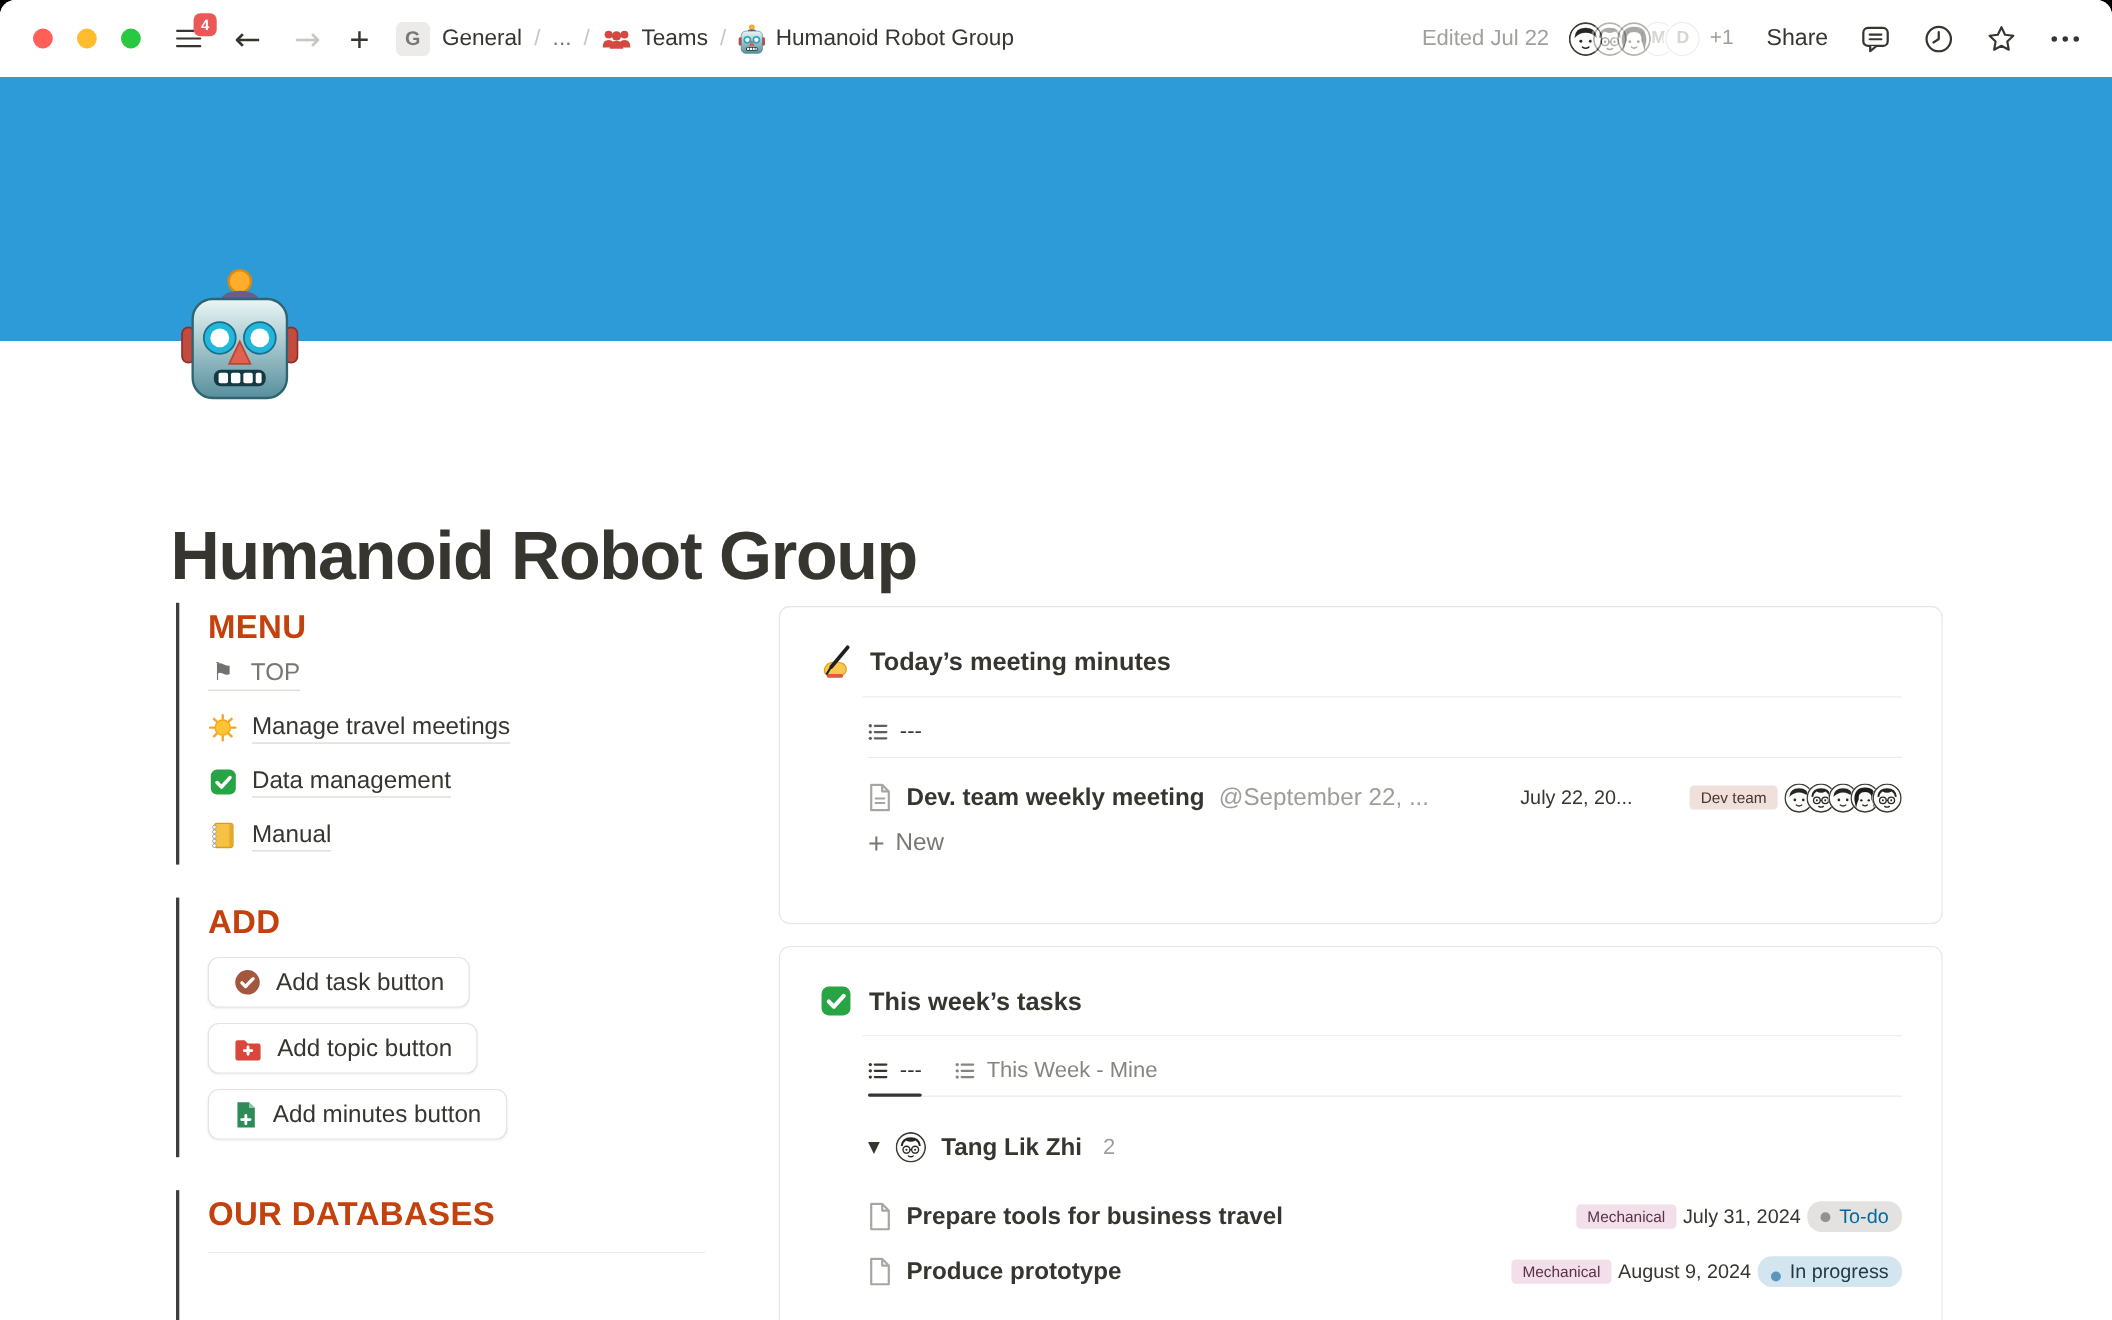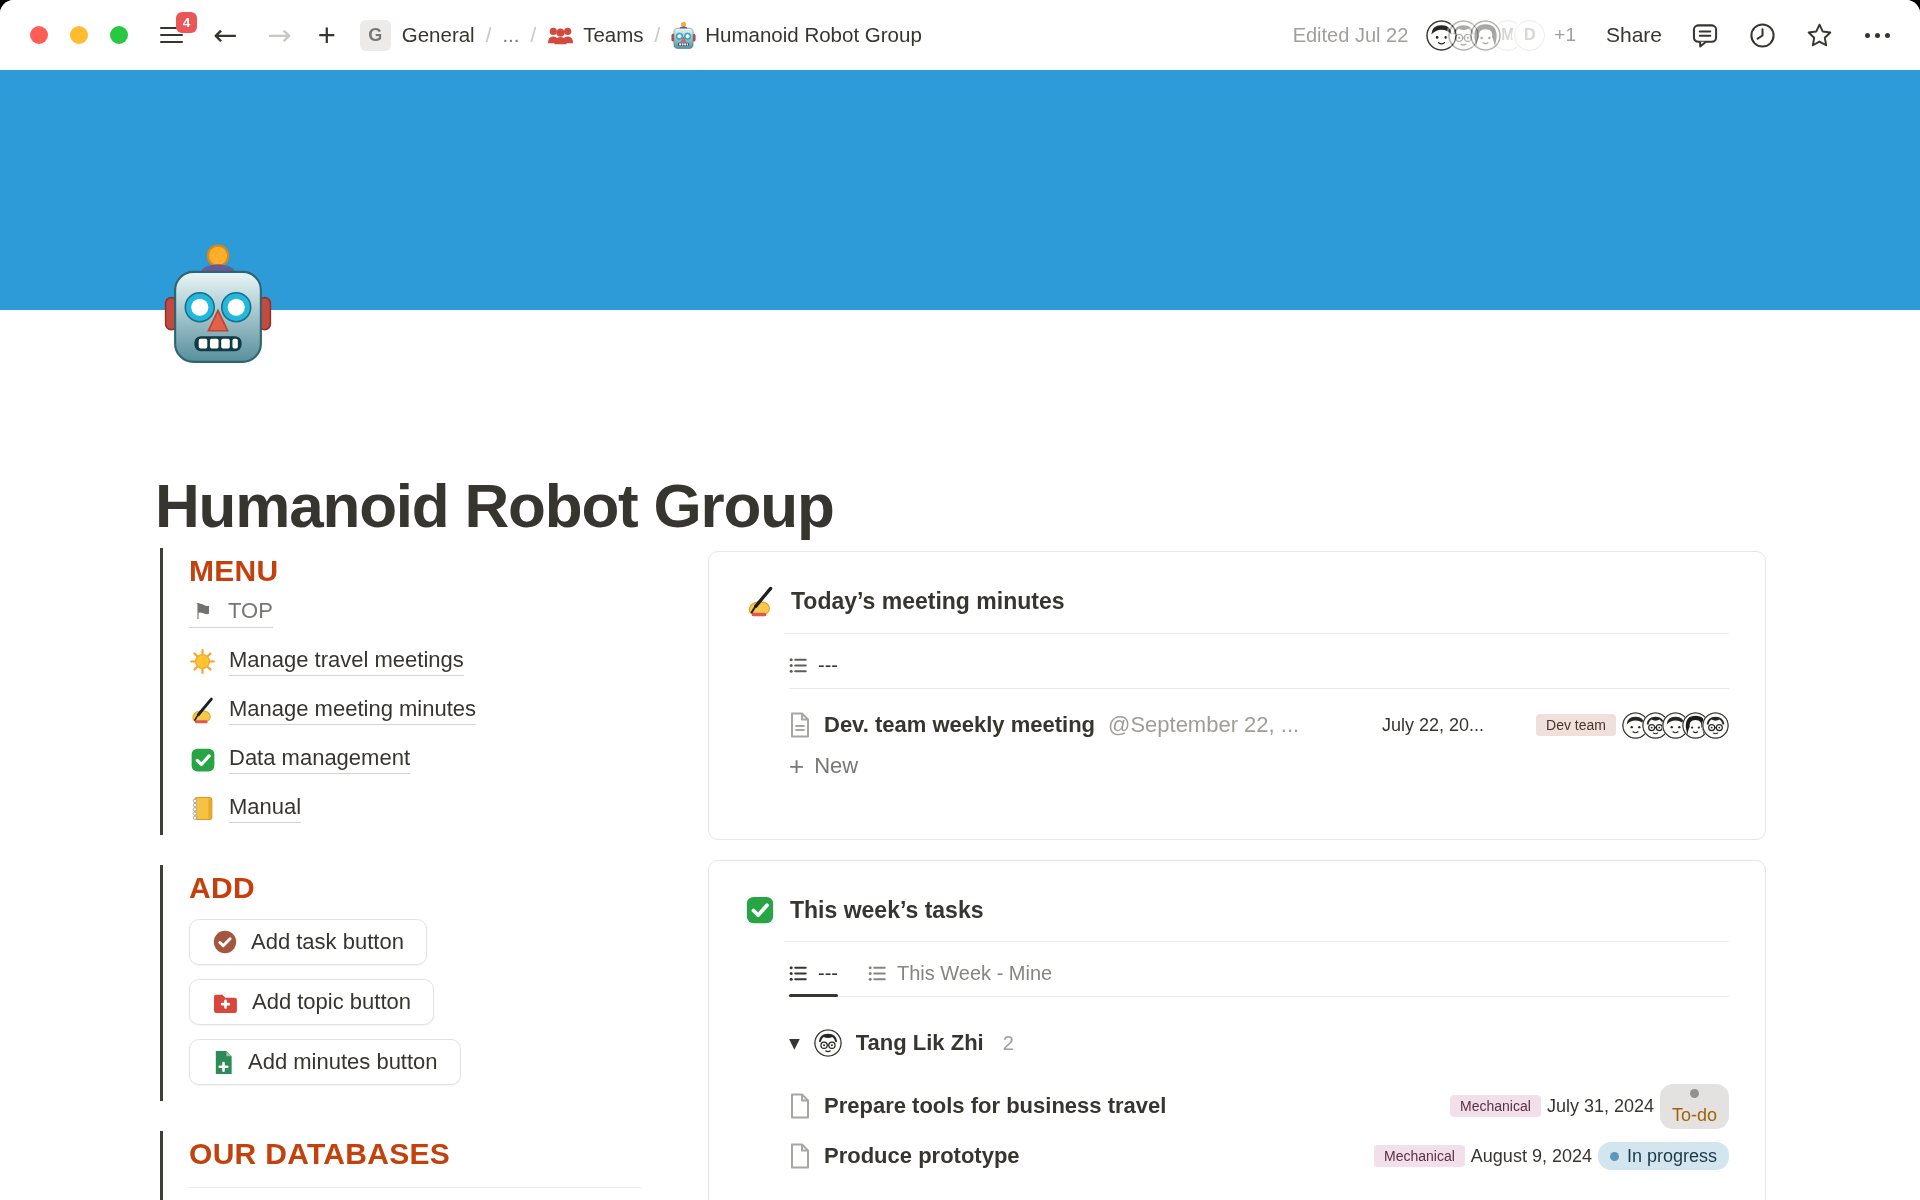--- a/index.html
+++ b/index.html
@@ -64,22 +64,22 @@
   .db-row{display:flex;align-items:center;gap:13px;height:44px;font-size:22px;cursor:pointer;}
   #card-tasks .db-row{height:50px;}
   .row-title{font-weight:600;white-space:nowrap;}
   .mention{color:#A09D99;white-space:nowrap;}
   .row-right{margin-left:auto;display:flex;align-items:center;gap:6px;}
   .date{font-size:18px;color:#37352F;white-space:nowrap;}
   .tag{font-size:14px;line-height:1;padding:4px 10px;border-radius:4px;white-space:nowrap;margin-left:46px;}
   .tag-brown{background:#EFE0DB;color:#49342B;}
   .tag-pink{background:#F2DFEA;color:#5A3049;}
   .status{display:flex;align-items:center;gap:8px;font-size:18px;line-height:1;padding:5px 12px;border-radius:13px;white-space:nowrap;}
-  .st-todo{background:#E3E2E0;color:#a16207;flex-direction:column;}
-  .st-prog{background:#D3E5EF;color:#1D3847;}
+  .st-todo{background:#E3E2E0;color:#0369a1;}
+  .st-prog{background:#D3E5EF;color:#1D3847;align-items:flex-end;}
   .dot{width:9px;height:9px;border-radius:50%;}
   .dot-gray{background:#91918E;} .dot-blue{background:#5B97BD;}
   .row-avs{display:flex;align-items:center;}
   .row-avs .rav{width:27px;height:27px;border-radius:50%;background:#fff;}
   .row-avs .rav + .rav{margin-left:-7px;}
   .new-row{display:flex;align-items:center;gap:10px;color:#787774;font-size:22px;padding:6px 36px 0 80px;cursor:pointer;}
   .new-plus{font-size:26px;line-height:1;}
   .group-row{display:flex;align-items:center;gap:14px;margin:24px 36px 0 80px;font-size:22px;height:44px;cursor:pointer;}
   .gtri{font-size:14px;color:#37352F;font-family:"DejaVu Sans",sans-serif;}
   .gav{width:28px;height:28px;border-radius:50%;}
@@ -336,28 +336,20 @@
       <div class="menu-item">
         <span class="mi-ic">
             <svg width="27" height="27">
               <use href="#sym-sun"></use>
             </svg>
           </span>
         <span class="u">Manage travel meetings</span>
       </div>
       <div class="menu-item">
         <span class="mi-ic">
-            <svg width="27" height="27">
-              <use href="#sym-pen"></use>
-            </svg>
-          </span>
-        <span class="u">Manage meeting minutes</span>
-      </div>
-      <div class="menu-item">
-        <span class="mi-ic">
             <svg width="26" height="26" viewBox="0 0 32 32">
               <use href="#sym-check"></use>
             </svg>
           </span>
         <span class="u">Data management</span>
       </div>
       <div class="menu-item">
         <span class="mi-ic">
             <svg width="27" height="27">
               <use href="#sym-ledger"></use>

